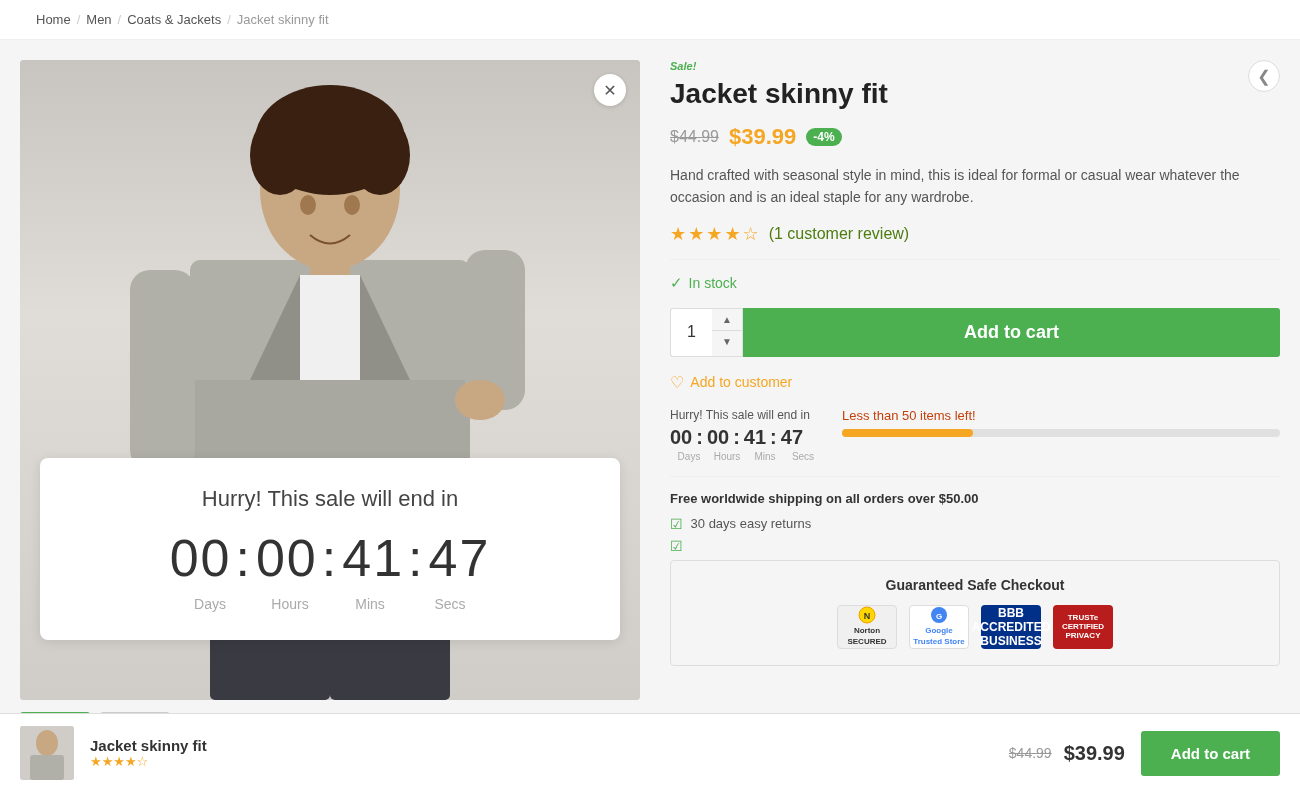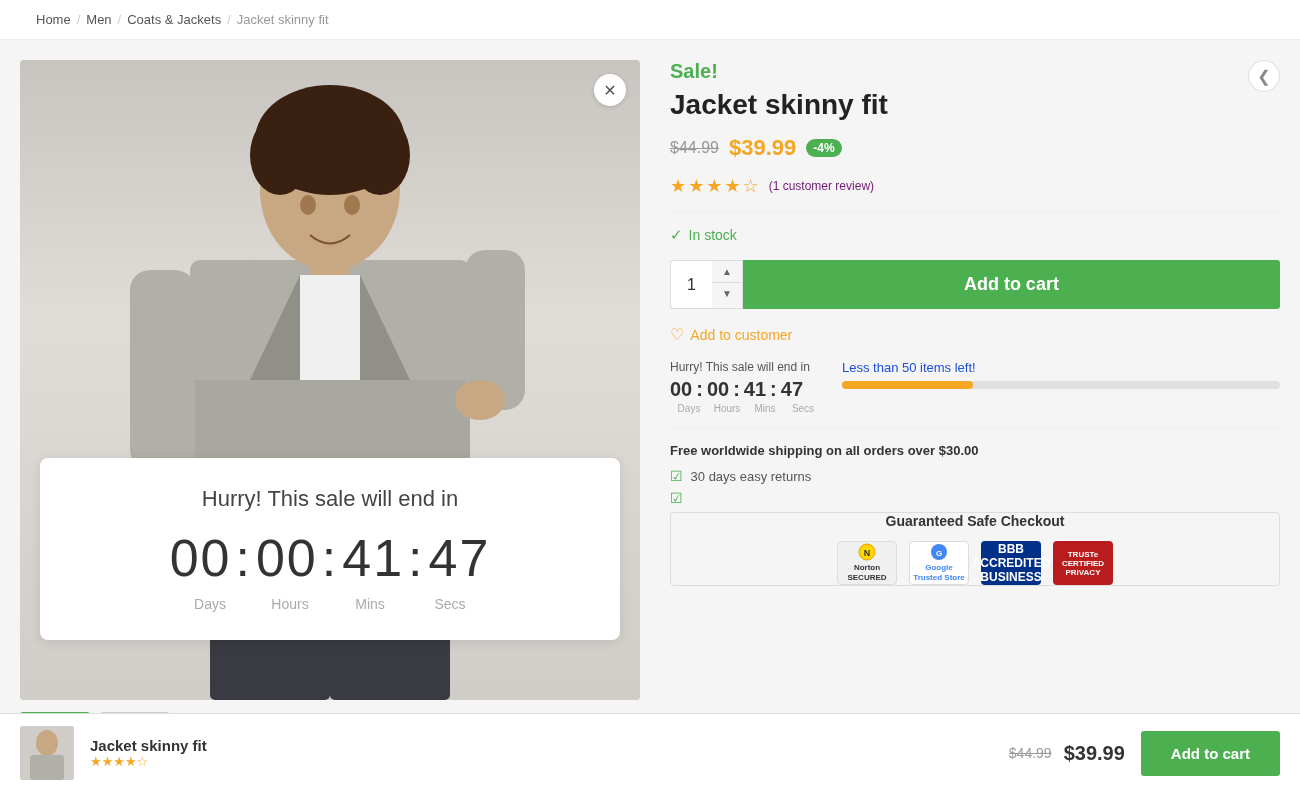--- a/index.html
+++ b/index.html
@@ -33,31 +33,31 @@
 
     
     .thumbnails { display: flex; gap: 10px; margin-top: 12px; }
     .thumbnail { width: 70px; height: 80px; background: #ddd; border-radius: 3px; overflow: hidden; cursor: pointer; border: 1px solid #ccc; }
     .thumbnail.active { border: 2px solid #4caf50; }
 
     
     .product-details { flex: 1; padding-top: 0; position: relative; }
     .back-btn { position: absolute; top: 0; right: 0; width: 32px; height: 32px; background: #fff; border: 1px solid #ddd; border-radius: 50%; display: flex; align-items: center; justify-content: center; cursor: pointer; color: #888; font-size: 16px; }
 
-    .sale-badge-text { color: #4caf50; font-size: 20px; font-weight: 600; margin-bottom: 6px; }
+    .sale-badge-text { color: #4caf50; font-size: 11px; font-weight: 600; margin-bottom: 6px; font-style: italic; }
     .product-title { font-size: 28px; font-weight: 700; color: #222; margin-bottom: 14px; }
     .price-row { display: flex; align-items: center; gap: 10px; margin-bottom: 14px; }
     .original-price { color: #999; text-decoration: line-through; font-size: 16px; }
     .sale-price { color: #f5a623; font-size: 22px; font-weight: 700; }
     .discount-badge { background: #4caf50; color: #fff; font-size: 12px; font-weight: 600; padding: 2px 7px; border-radius: 12px; }
 
     .product-description { font-size: 14px; color: #555; line-height: 1.6; margin-bottom: 14px; }
     .rating-row { display: flex; align-items: center; gap: 8px; margin-bottom: 14px; }
     .stars { color: #f5a623; font-size: 18px; letter-spacing: 2px; }
-    .review-count { color: #701a75; font-size: 12px; }
+    .review-count { color: #4d7c0f; font-size: 16px; }
     .divider { border: none; border-top: 1px solid #eee; margin: 14px 0; }
 
     .stock-row { display: flex; align-items: center; gap: 6px; color: #4caf50; font-size: 14px; margin-bottom: 16px; }
     .stock-check { color: #4caf50; font-size: 15px; }
 
     
     .cart-row { display: flex; align-items: stretch; gap: 0; margin-bottom: 16px; }
     .qty-inner { display: flex; align-items: stretch; }
     .qty-number { background: #fff; border: 1px solid #ddd; padding: 10px 16px; font-size: 16px; display: flex; align-items: center; border-right: none; border-radius: 3px 0 0 3px; }
     .qty-arrows { display: flex; flex-direction: column; border: 1px solid #ddd; border-left: none; border-radius: 0; }
@@ -70,29 +70,29 @@
 
     
     .sale-countdown-row { display: flex; align-items: flex-start; justify-content: space-between; margin-bottom: 14px; }
     .sale-end-block { }
     .sale-end-label { font-size: 12px; color: #555; margin-bottom: 4px; }
     .mini-timer { display: flex; align-items: center; font-size: 20px; color: #333; font-weight: 600; gap: 2px; }
     .mini-sep { font-size: 20px; margin: 0 2px; }
     .mini-labels { display: flex; gap: 0; margin-top: 2px; }
     .mini-label { font-size: 10px; color: #aaa; width: 38px; text-align: center; }
     .items-left-block { flex: 1; margin-left: 20px; }
-    .items-left-text { font-size: 13px; color: #1d4ed8; margin-bottom: 6px; }
+    .items-left-text { font-size: 13px; color: #c2410c; margin-bottom: 6px; }
     .progress-bar-bg { background: #e0e0e0; border-radius: 4px; height: 8px; width: 100%; }
     .progress-bar-fill { background: #f5a623; height: 8px; border-radius: 4px; width: 30%; }
 
     .shipping-text { font-size: 13px; font-weight: 700; color: #333; margin-bottom: 10px; }
     .feature-row { display: flex; align-items: center; gap: 8px; font-size: 13px; color: #555; margin-bottom: 6px; }
     .feature-check { color: #4caf50; font-size: 14px; }
 
-    .checkout-block { border: 1px solid #ddd; border-radius: 4px; padding: 0; margin-top: 4px; text-align: center; }
+    .checkout-block { border: 1px solid #ddd; border-radius: 4px; padding: 16px; margin-top: 4px; text-align: center; }
     .checkout-title { font-size: 14px; font-weight: 700; color: #333; margin-bottom: 12px; }
     .trust-badges { display: flex; align-items: center; justify-content: center; gap: 12px; flex-wrap: wrap; }
     .trust-badge { display: flex; flex-direction: column; align-items: center; }
     .trust-badge-icon { width: 60px; height: 44px; border-radius: 4px; display: flex; align-items: center; justify-content: center; font-size: 9px; font-weight: 700; text-align: center; }
     .norton { background: #f0f0f0; color: #333; border: 1px solid #ddd; }
     .google { background: #fff; color: #4285f4; border: 1px solid #ddd; }
     .bbb { background: #003087; color: #fff; font-size: 12px; }
     .truste { background: #b91c1c; color: #fff; font-size: 8px; }
 
     
@@ -217,20 +217,21 @@
 
     <div class="sale-badge-text">Sale!</div>
     <h1 class="product-title">Jacket skinny fit</h1>
 
     <div class="price-row">
       <span class="original-price">$44.99</span>
       <span class="sale-price">$39.99</span>
       <span class="discount-badge">-4%</span>
     </div>
 
+    <p class="product-description">Hand crafted with seasonal style in mind, this is ideal for formal or casual wear whatever the occasion and is an ideal staple for any wardrobe.</p>
 
     <div class="rating-row">
       <span class="stars">★★★★☆</span>
       <span class="review-count">(1 customer review)</span>
     </div>
 
     <hr class="divider">
 
     <div class="stock-row">
       <span class="stock-check">✓</span>
@@ -275,21 +276,21 @@
       <div class="items-left-block">
         <div class="items-left-text">Less than 50 items left!</div>
         <div class="progress-bar-bg">
           <div class="progress-bar-fill"></div>
         </div>
       </div>
     </div>
 
     <hr class="divider">
 
-    <div class="shipping-text">Free worldwide shipping on all orders over $30.00</div>
+    <div class="shipping-text">Free worldwide shipping on all orders over $50.00</div>
     <div class="feature-row">
       <span class="feature-check">☑</span>
       <span>30 days easy returns</span>
     </div>
     <div class="feature-row">
       <span class="feature-check">☑</span>
     </div>
 
     <div class="checkout-block">
       <div class="checkout-title">Guaranteed Safe Checkout</div>

